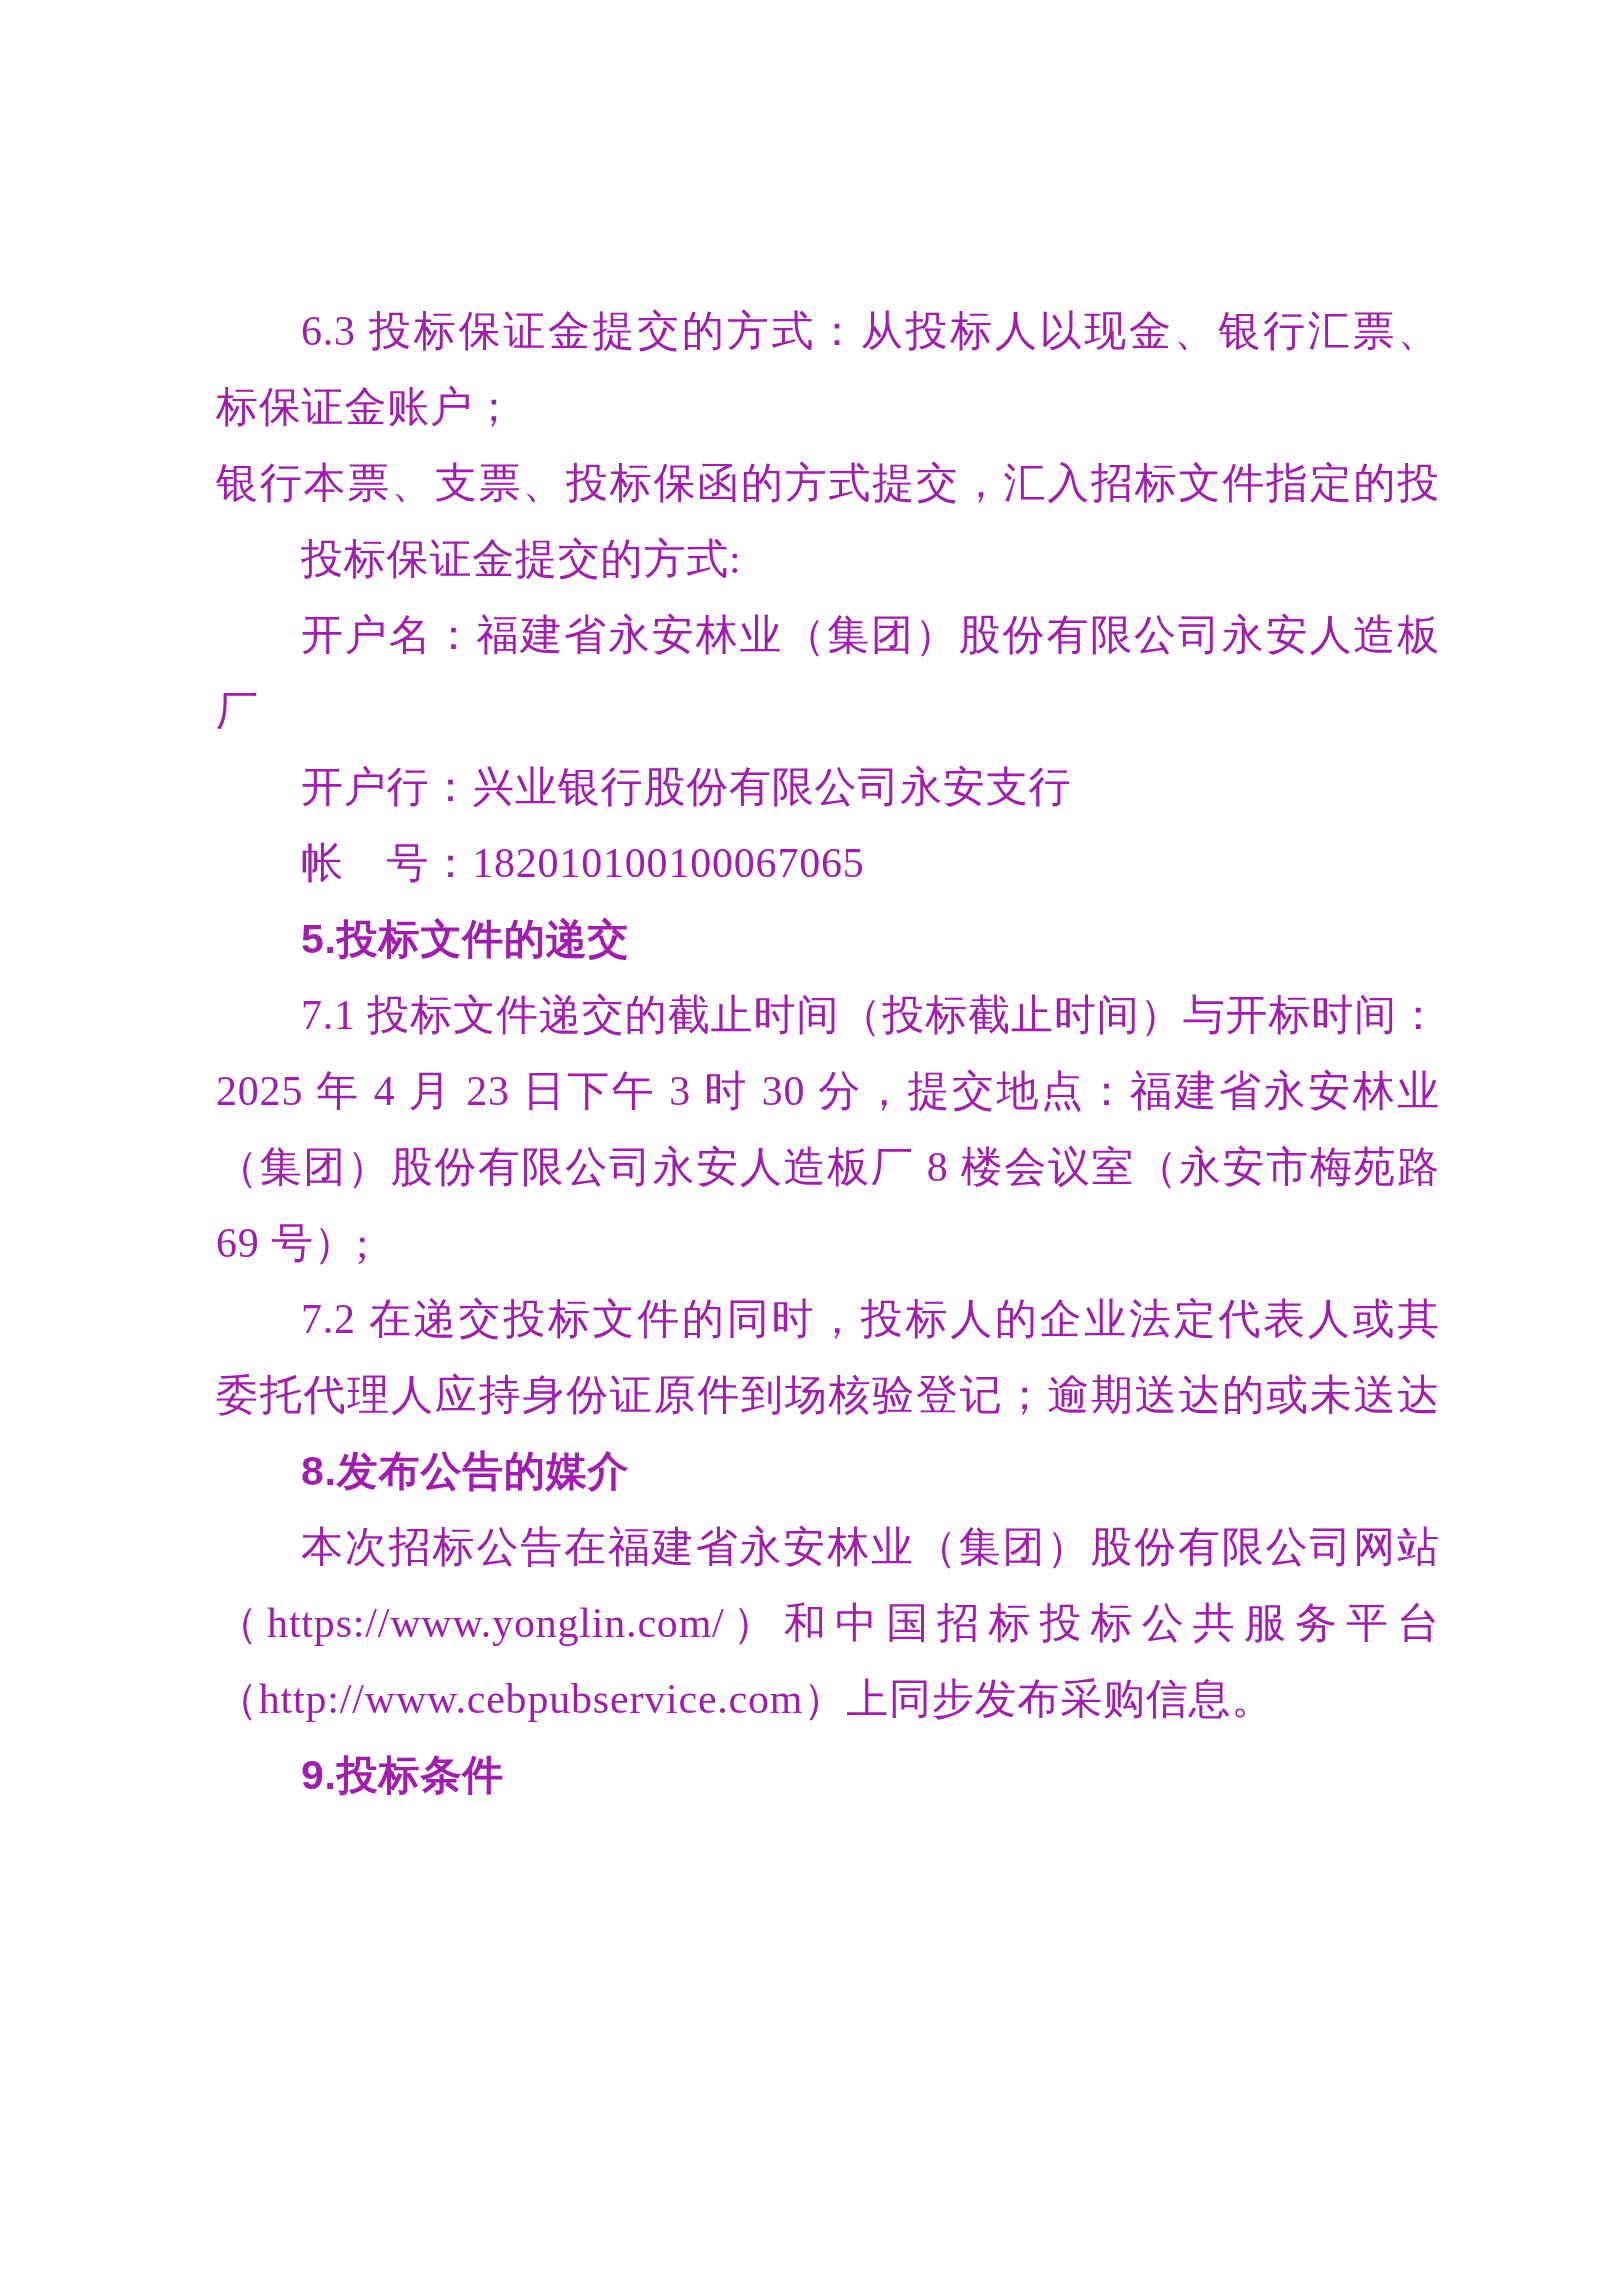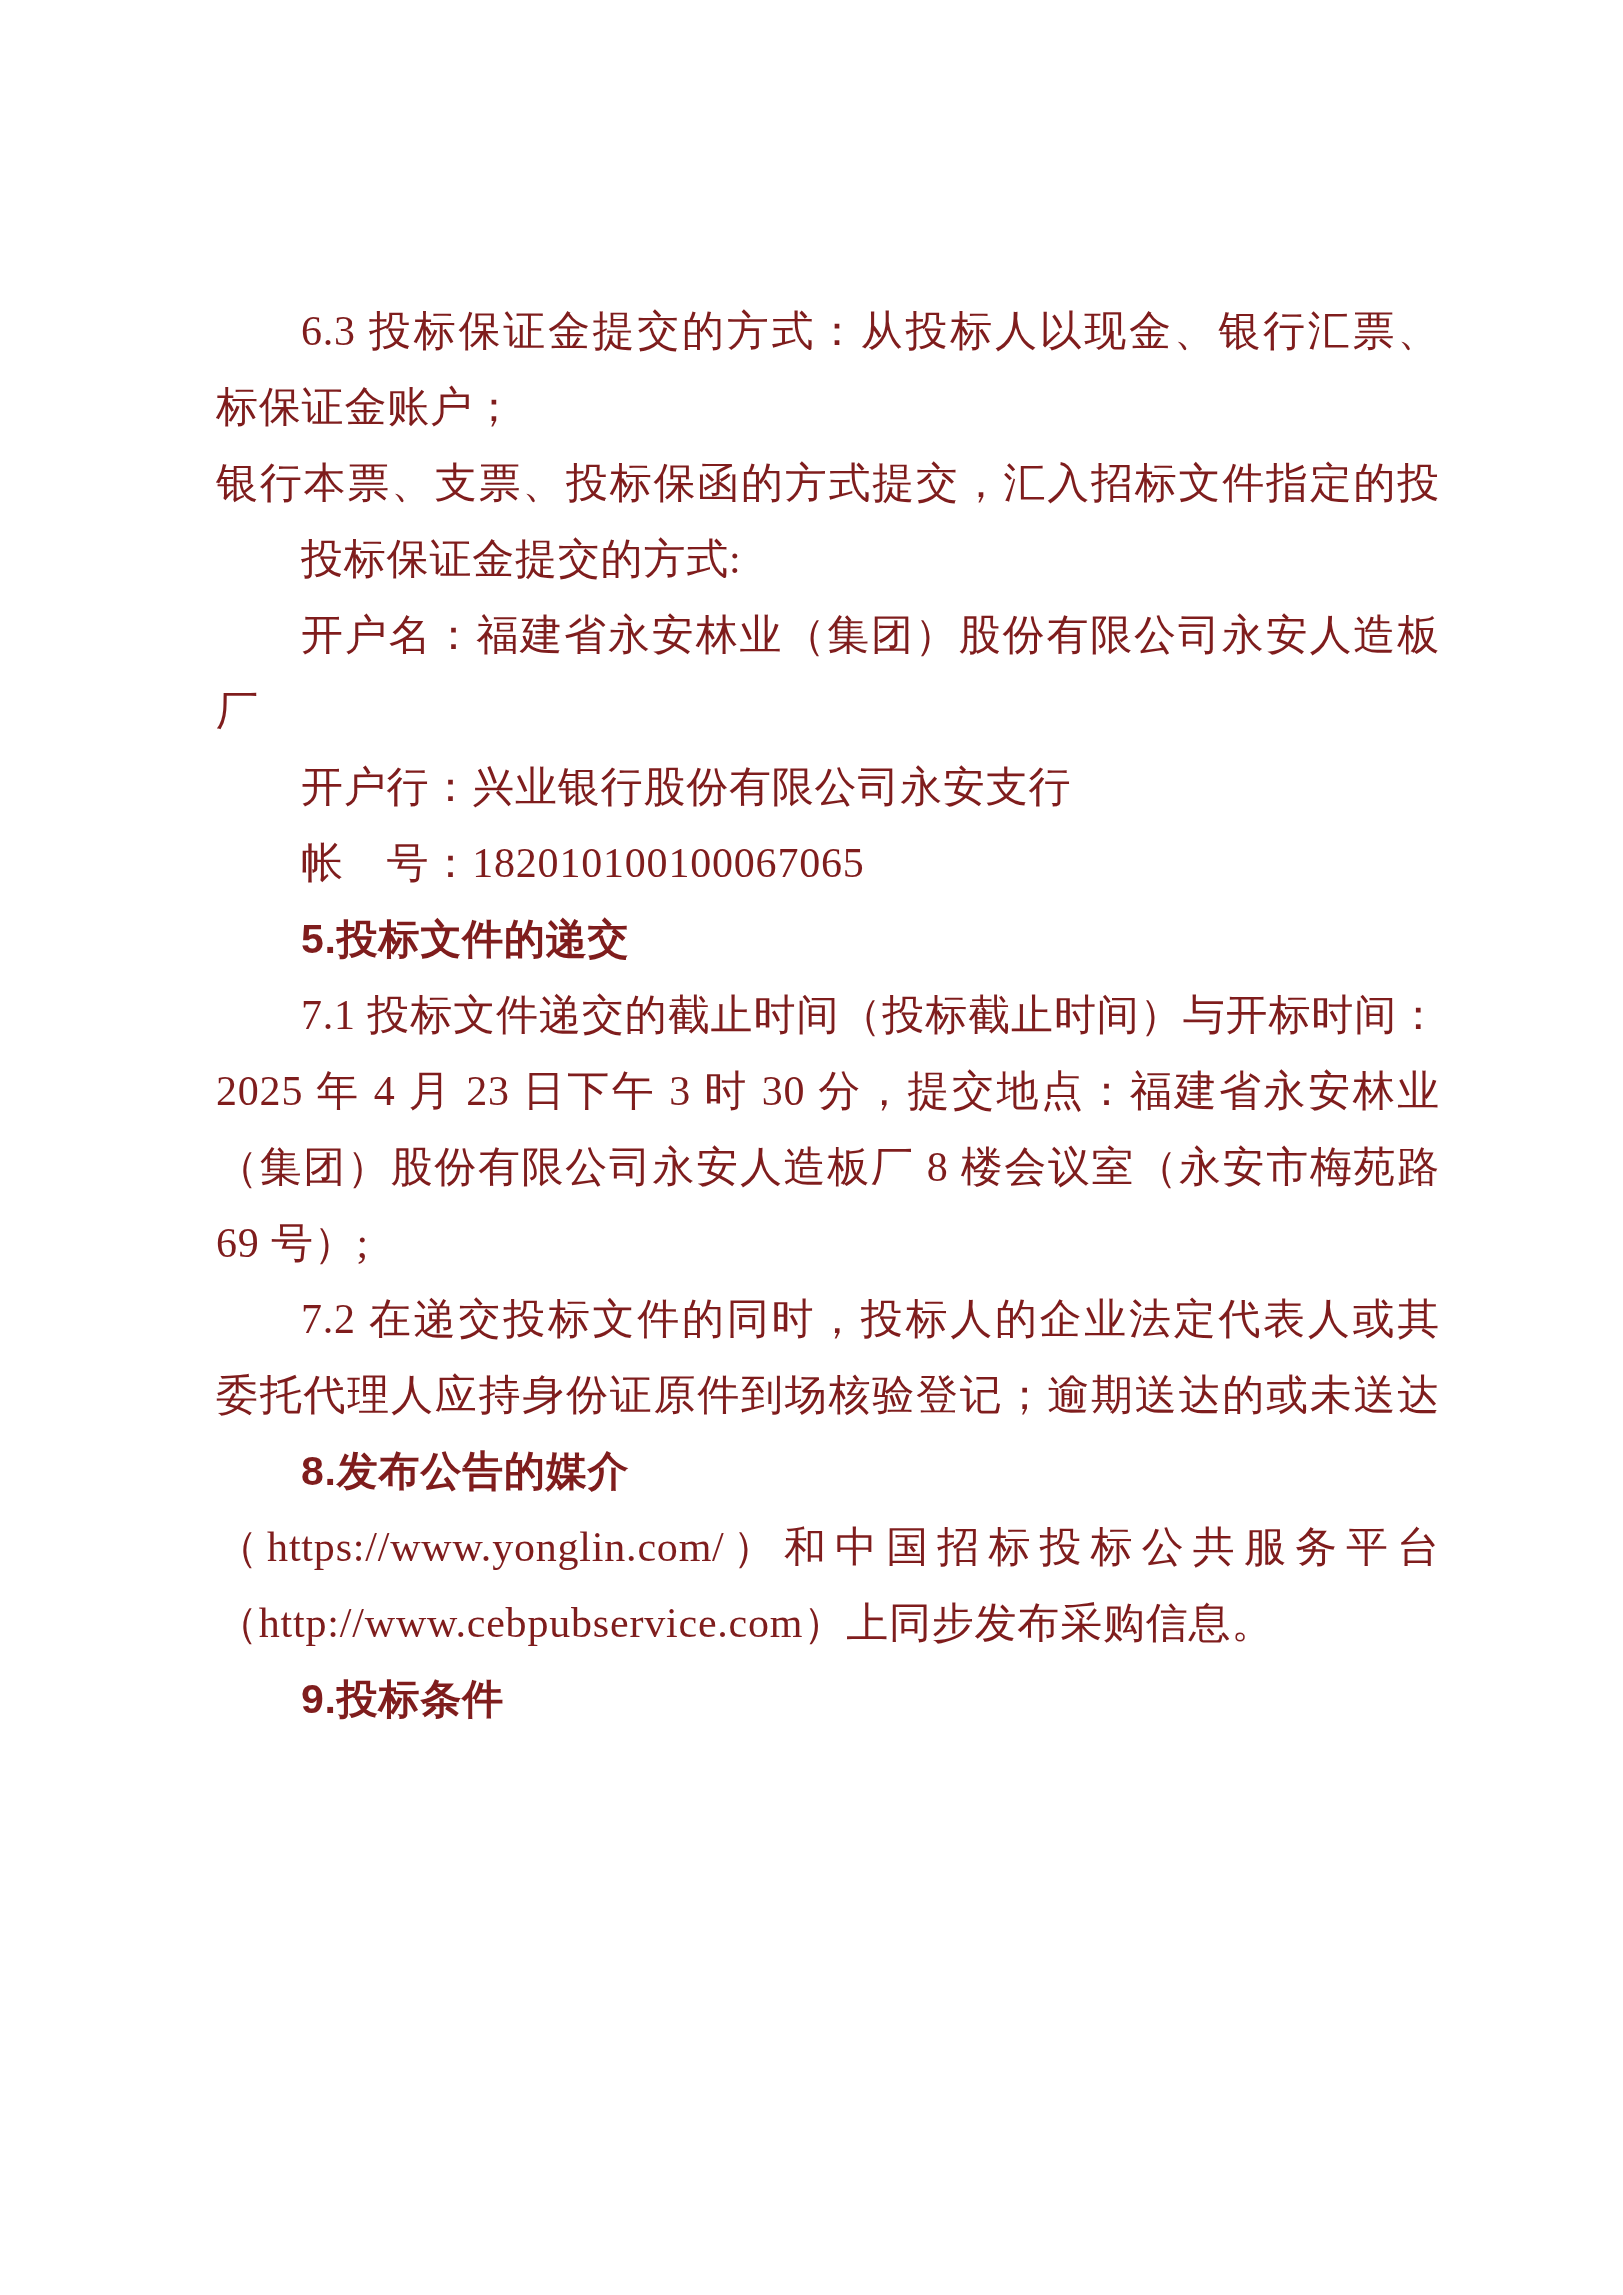--- a/index.html
+++ b/index.html
@@ -5,21 +5,21 @@
   html, body {
     margin: 0;
     padding: 0;
     background: #ffffff;
   }
   .page {
     position: relative;
     width: 1623px;
     height: 1800px;
     background: #ffffff;
-    color: #7f1d1d;
+    color: #a21caf;
     font-family: "Liberation Serif", "DejaVu Serif", serif;
     overflow: hidden;
   }
   .content {
     position: absolute;
     left: 216px;
     top: 293px;
     width: 1224px;
   }
   .line {
@@ -66,19 +66,20 @@
     <div class="line indent">开户行：兴业银行股份有限公司永安支行</div>
     <div class="line indent">帐　号：182010100100067065</div>
     <div class="line indent heading">5.投标文件的递交</div>
     <div class="line indent fill">7.1 投标文件递交的截止时间（投标截止时间）与开标时间：</div>
     <div class="line fill">2025 年 4 月 23 日下午 3 时 30 分，提交地点：福建省永安林业</div>
     <div class="line fill">（集团）股份有限公司永安人造板厂 8 楼会议室（永安市梅苑路</div>
     <div class="line">69 号）;</div>
     <div class="line indent fill">7.2 在递交投标文件的同时，投标人的企业法定代表人或其</div>
     <div class="line fill">委托代理人应持身份证原件到场核验登记；逾期送达的或未送达</div>
     <div class="line indent heading">8.发布公告的媒介</div>
+    <div class="line indent fill">本次招标公告在福建省永安林业（集团）股份有限公司网站</div>
     <div class="line fill">（https://www.yonglin.com/）和中国招标投标公共服务平台</div>
     <div class="line">（http://www.cebpubservice.com）上同步发布采购信息。</div>
     <div class="line indent heading">9.投标条件</div>
   </div>
   <div class="footer">— 3 —</div>
 </div>
 
 
 </body></html>

